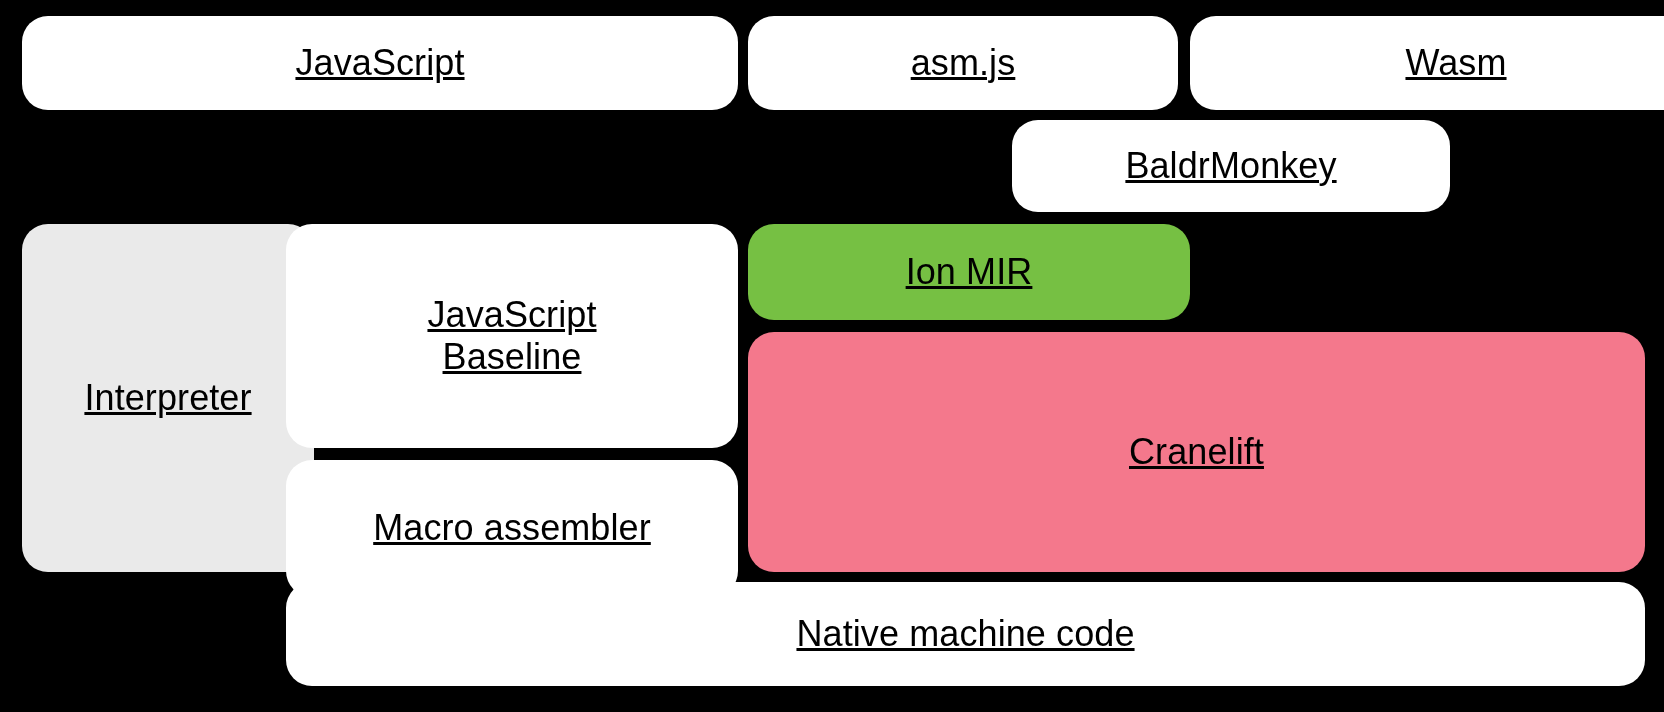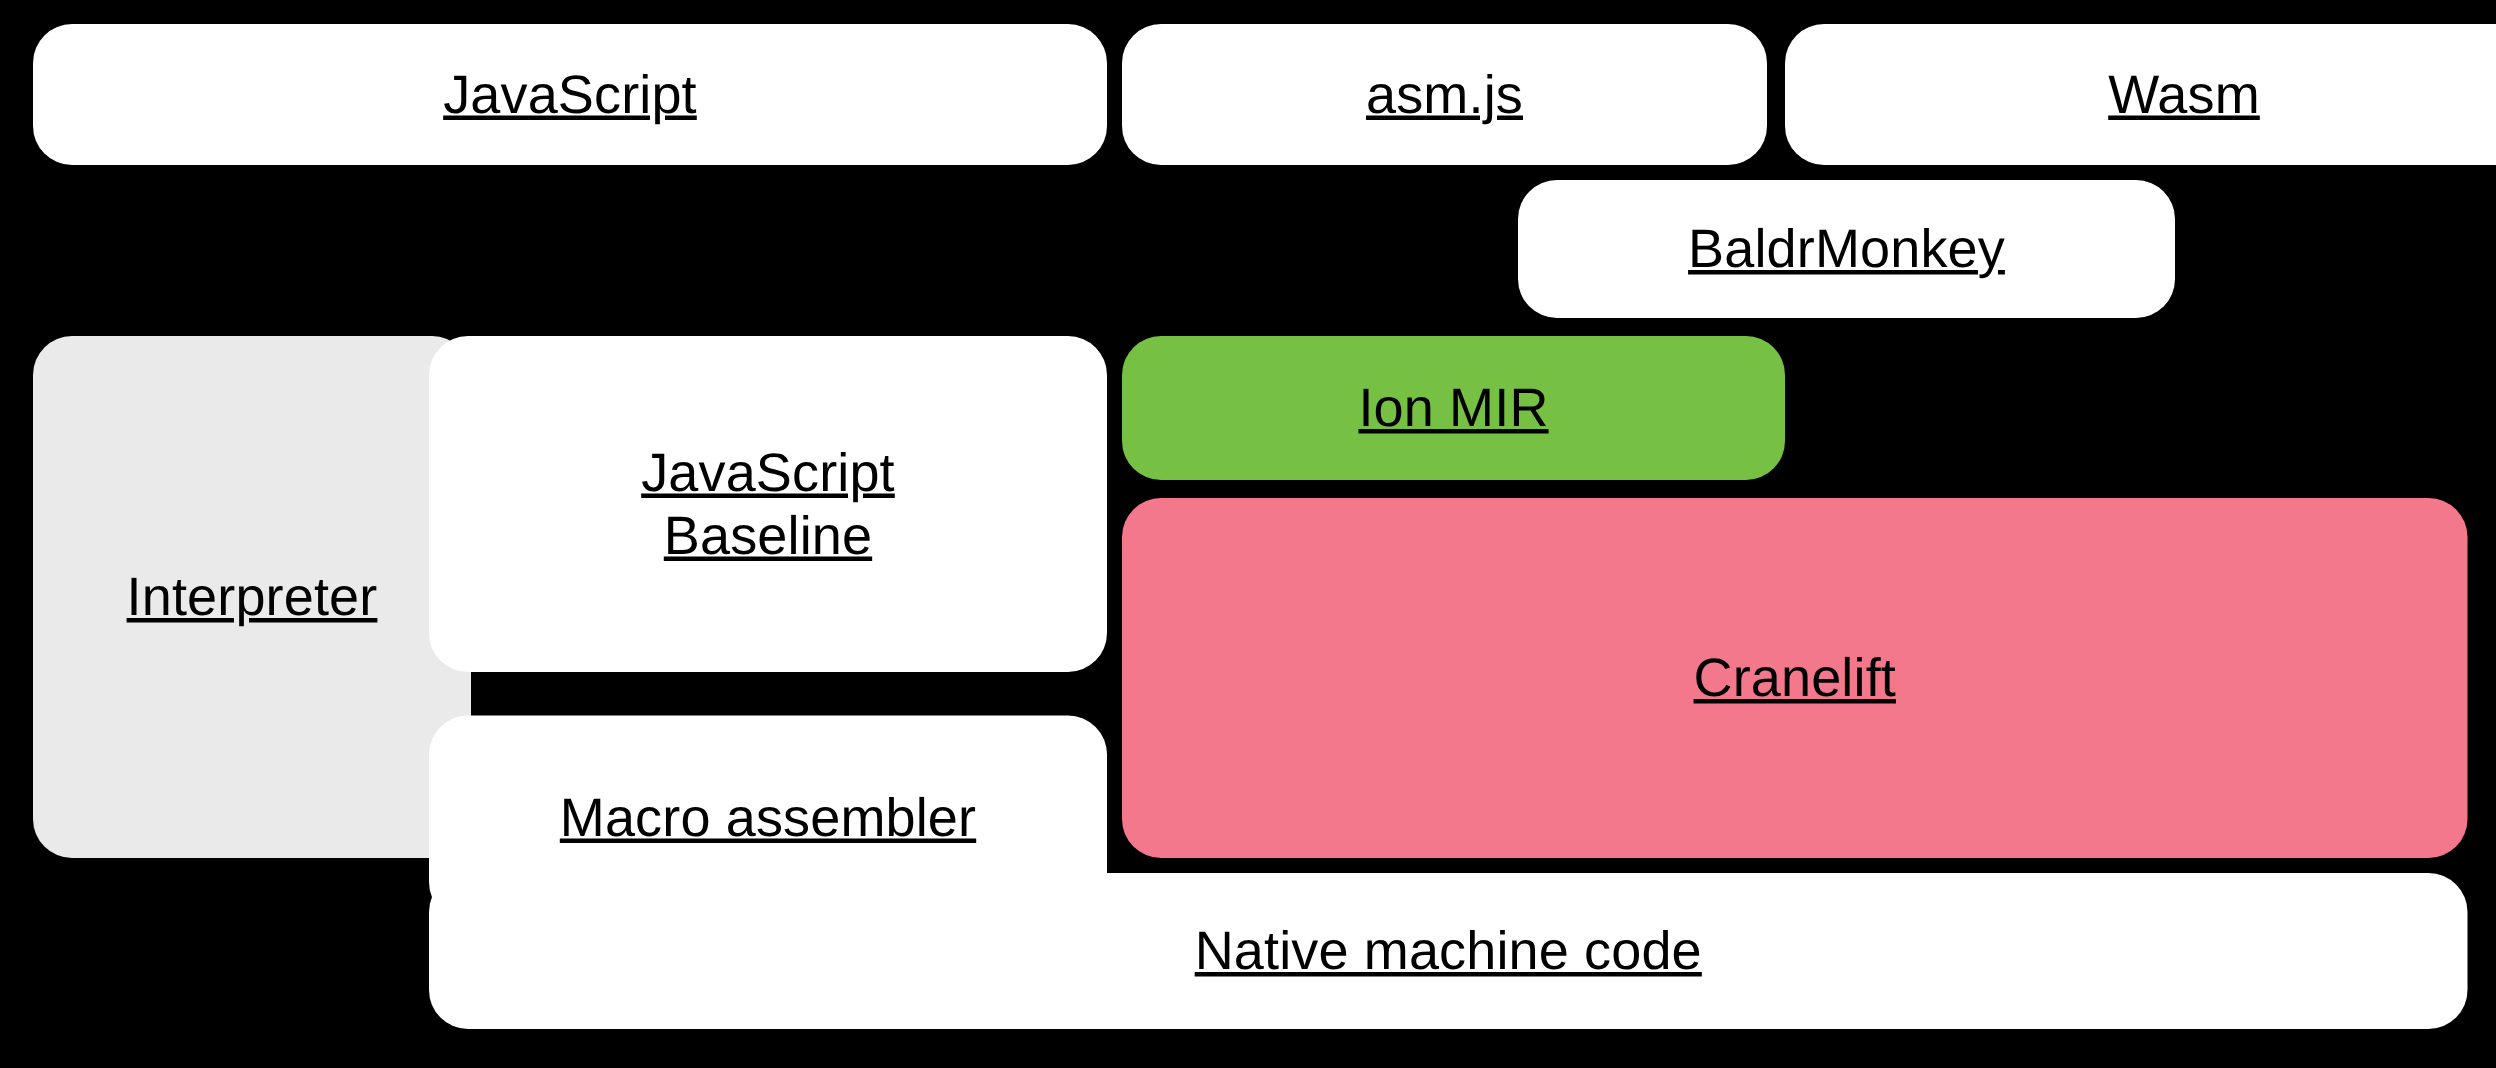--- a/index.html
+++ b/index.html
@@ -48,21 +48,21 @@
   .n-js-bytecode     { left: 22px;   top: 120px; width: 938px; height: 92px;  }
   .n-baldrmonkey     { left: 972px;  top: 120px; width: 438px; height: 92px; margin-left: 40px;  }
 
   
   .n-interpreter     { left: 22px;   top: 224px; width: 292px; height: 348px; }
   .n-js-baseline     { left: 286px;  top: 224px; width: 452px; height: 224px; }
   .n-ion-mir         { left: 748px;  top: 224px; width: 442px; height: 96px;  }
   .n-cranelift       { left: 748px;  top: 332px; width: 897px; height: 240px; text-align: right; }
 
   
-  .n-macro-assembler { left: 286px;  top: 460px; width: 452px; height: 137px; margin-top: 17px; }
+  .n-macro-assembler { left: 286px;  top: 460px; width: 452px; height: 137px; }
 
   
   .n-native-code     { left: 286px;  top: 582px; width: 1359px; height: 104px; }
 </style>
 </head>
 <body>
 
 <div id="stage">
 
   <div class="node fill-white n-javascript">JavaScript</div>

